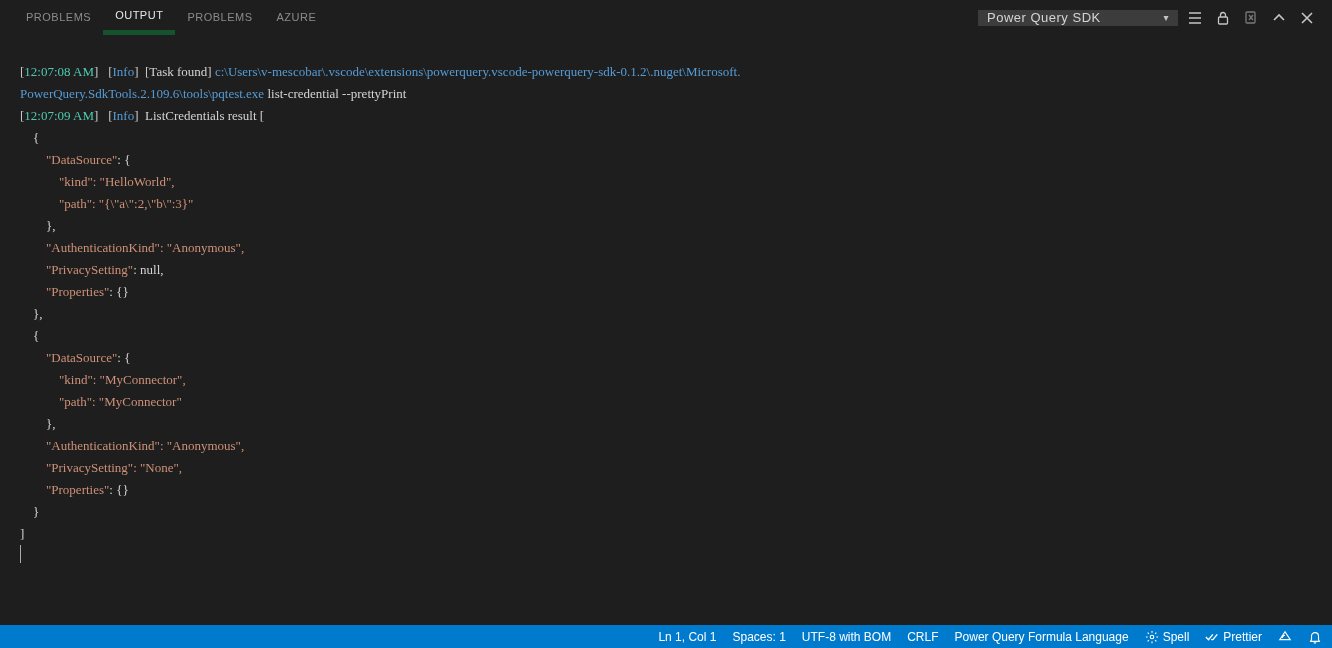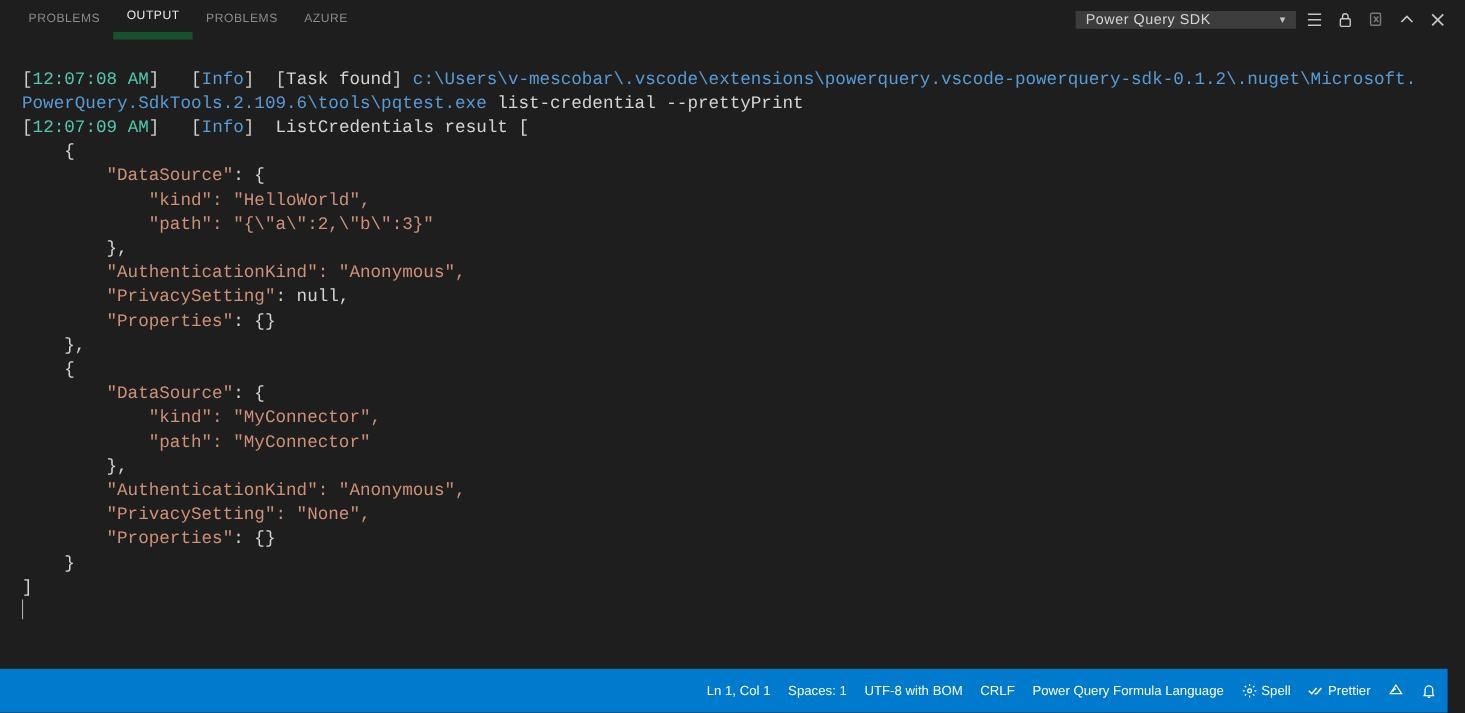--- a/index.html
+++ b/index.html
@@ -22,21 +22,21 @@
     letter-spacing: 0.5px;
     justify-content: space-between;
   }
   .panel-tab {
     padding: 8px 12px 9px 12px;
     color: #8b8b8b;
     cursor: pointer;
   }
   .panel-tab.active {
     color: #e8e8e8;
-    border-bottom: 7px solid #14532d;
+    border-bottom: 5px solid #14532d;
   }
   .panel-right {
     margin-left: auto;
     display: flex;
     align-items: center;
     gap: 6px;
   }
   .channel-select {
     background: #3c3c3c;
     border: 1px solid #3c3c3c;
@@ -53,43 +53,43 @@
   .icon-btn {
     width: 22px;
     height: 22px;
     display: flex;
     align-items: center;
     justify-content: center;
     color: #c5c5c5;
   }
   .icon-btn svg { width: 16px; height: 16px; }
   .output-body {
-    font-family: Liberation Mono, monospace;
-    font-size: 16px;
+    font-family: Liberation Serif, serif;
+    font-size: 13px;
     line-height: 22px;
     padding: 4px 18px 0 20px;
     white-space: pre;
     color: #d4d4d4;
   }
   .ts { color: #4ec9b0; }
   .brkt { color: #cccccc; }
   .info { color: #569cd6; }
   .task { color: #d4d4d4; }
   .path { color: #569cd6; }
   .cmd { color: #d4d4d4; }
   .key { color: #ce9178; }
   .val { color: #ce9178; }
   .mono-muted{ color:#d4d4d4; }
   .cursor-line{ border-left:1px solid #aaa; height:18px; display:inline-block; vertical-align:-3px;}
   .status-bar {
     position: absolute;
     bottom: 0;
     left: 0;
-    right: 16px;
-    height: 40px;
+    right: 0;
+    height: 23px;
     background: #007acc;
     color: #ffffff;
     display: flex;
     align-items: center;
     font-size: 12px;
     padding: 0 10px;
   }
   .status-left { flex: 1; display: flex; align-items: center; gap: 14px; }
   .status-right { display: flex; align-items: center; gap: 16px; }
   .status-item { display: flex; align-items: center; gap: 4px; }

